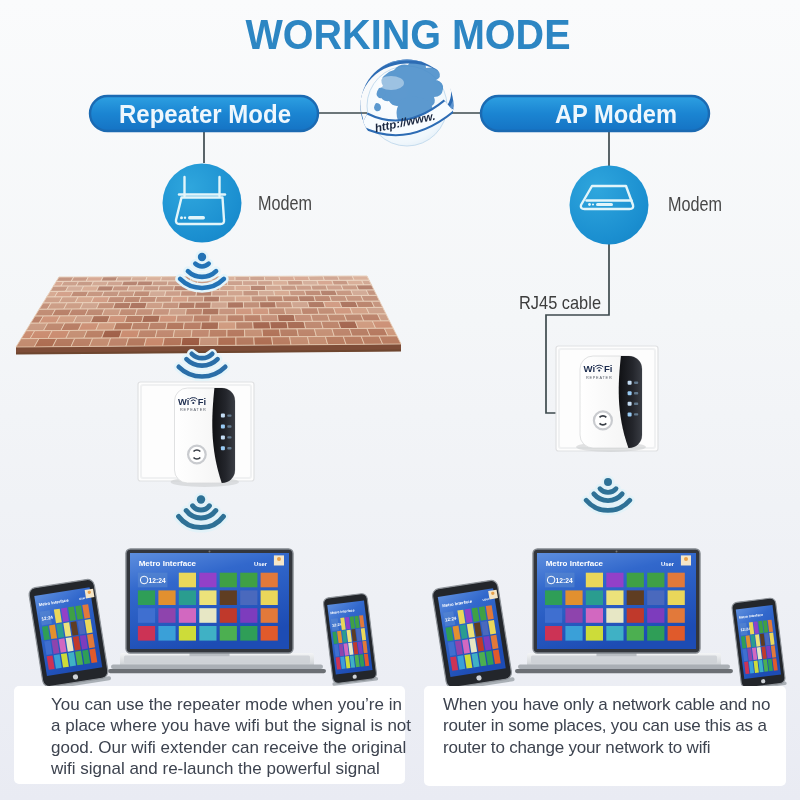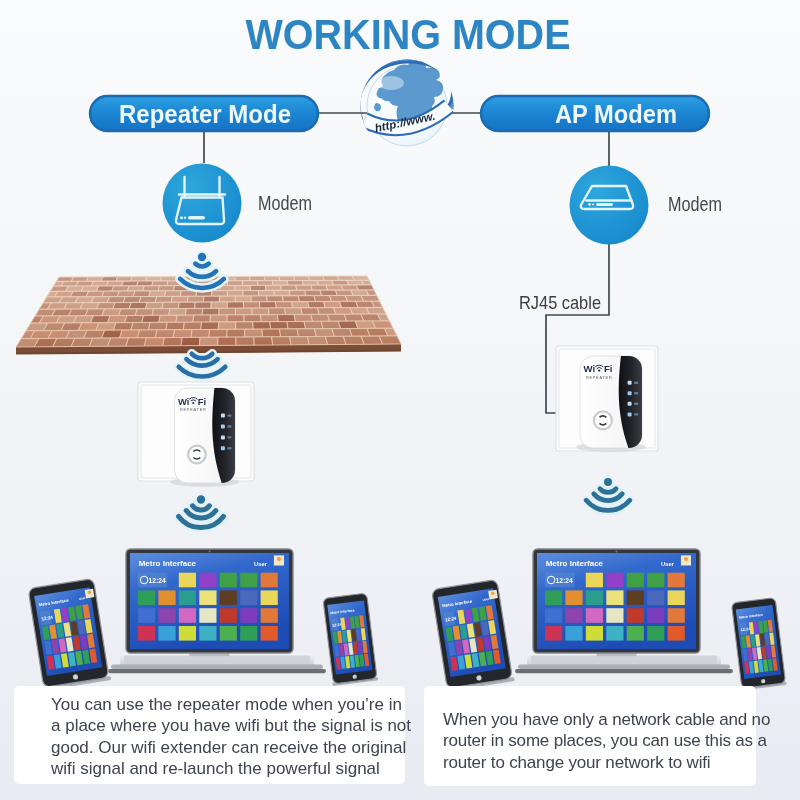--- a/index.html
+++ b/index.html
@@ -1,21 +1,21 @@
 <!DOCTYPE html>
 <html><head><meta charset="utf-8">
 <style>
 html,body{margin:0;padding:0}
 body{width:800px;height:800px;position:relative;overflow:hidden;
  font-family:"Liberation Sans",sans-serif;
  background:linear-gradient(180deg,#fafbfc 0%,#f4f6f8 40%,#eef0f5 75%,#e9ebf3 100%);}
 .box{position:absolute;background:#fff;border-radius:5px;color:#3d434f;
  font-size:17px;line-height:21.3px;white-space:nowrap}
 .b1{left:14px;top:686px;width:391px;height:98px;padding:8px 0 0 37px;box-sizing:border-box}
-.b2{left:424px;top:686px;width:332px;height:100px;padding:23px 0 0 19px;box-sizing:border-box;letter-spacing:-0.18px}
+.b2{left:424px;top:686px;width:362px;height:100px;padding:8px 0 0 19px;box-sizing:border-box;letter-spacing:-0.18px}
 </style></head>
 <body>
 <svg width="800" height="800" viewBox="0 0 800 800" font-family="Liberation Sans, sans-serif" style="position:absolute;left:0;top:0">
 <defs>
 <linearGradient id="pillg" x1="0" y1="0" x2="0" y2="1">
  <stop offset="0" stop-color="#2da0e2"></stop>
         <stop offset="0.5" stop-color="#1b85d2"></stop>
         <stop offset="1" stop-color="#1573c4"></stop>
 </linearGradient>
 <radialGradient id="circg" cx="0.35" cy="0.3" r="0.9">

